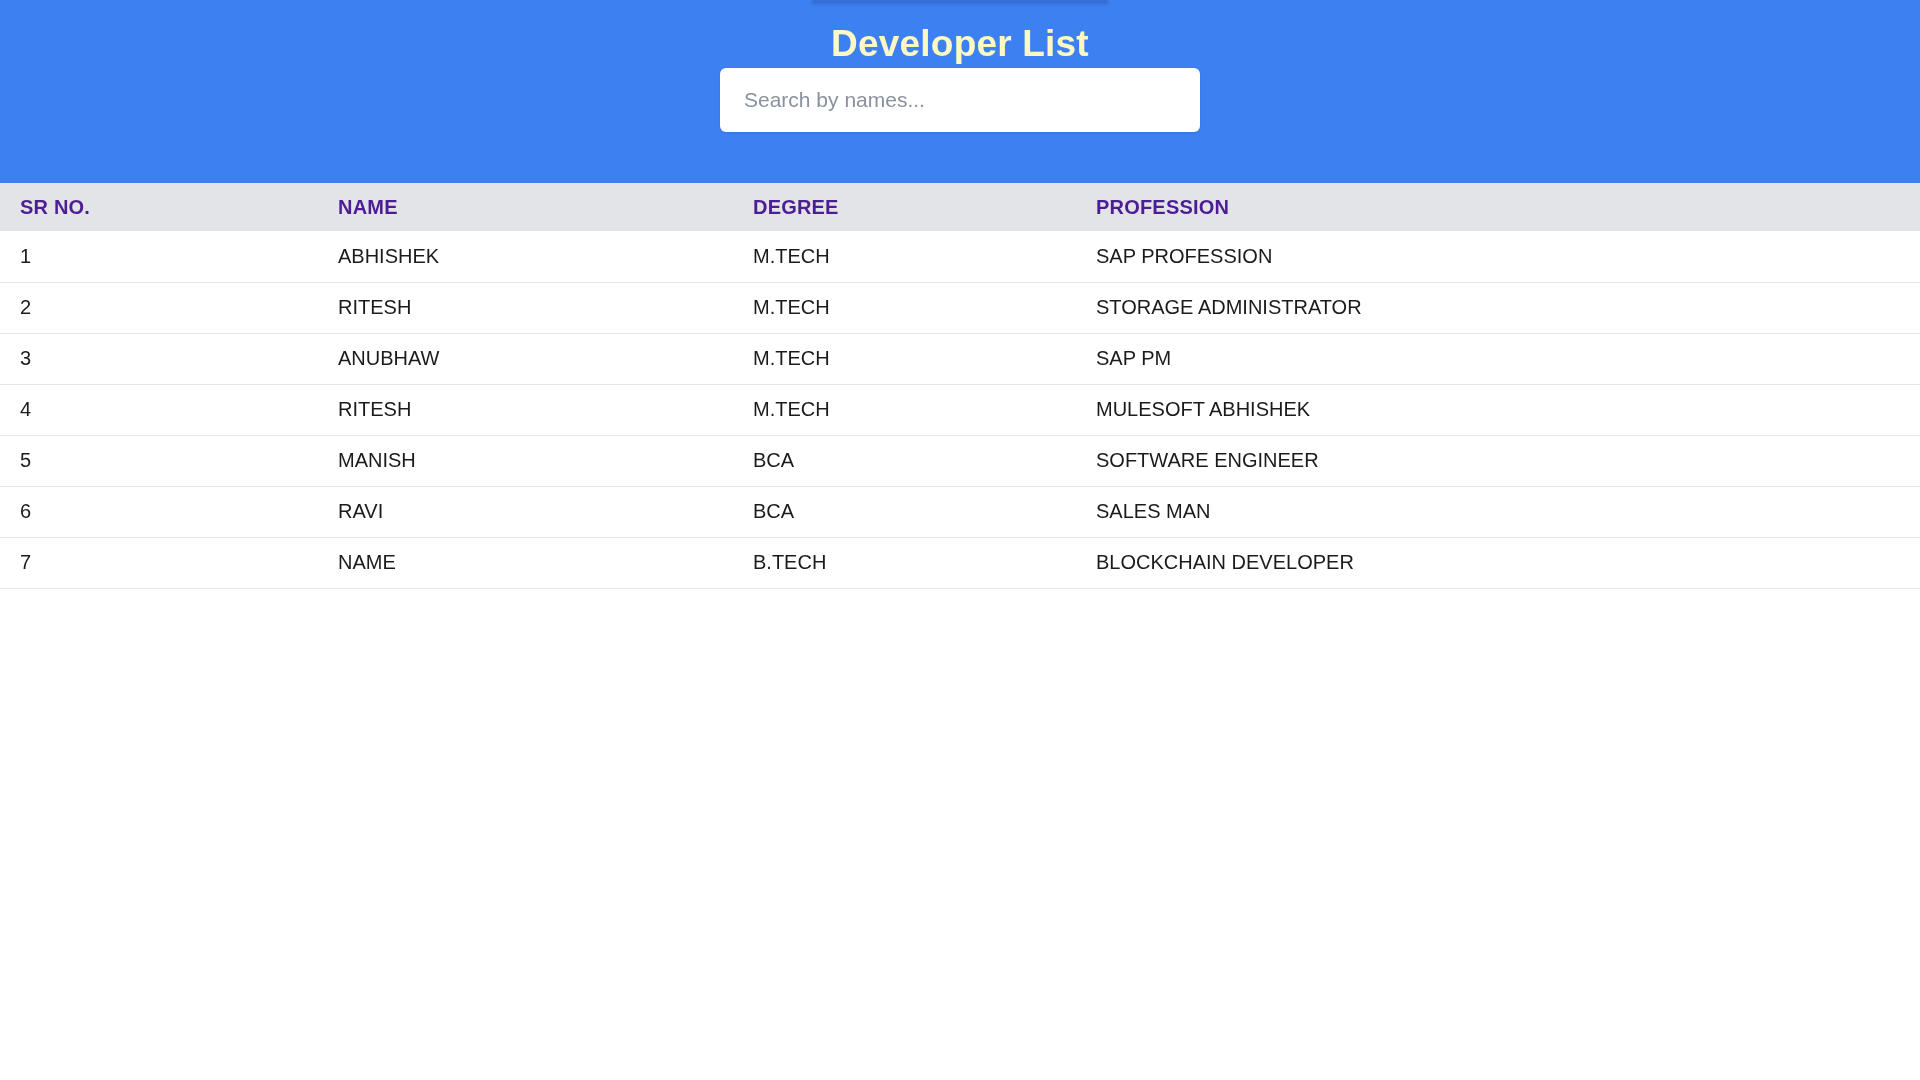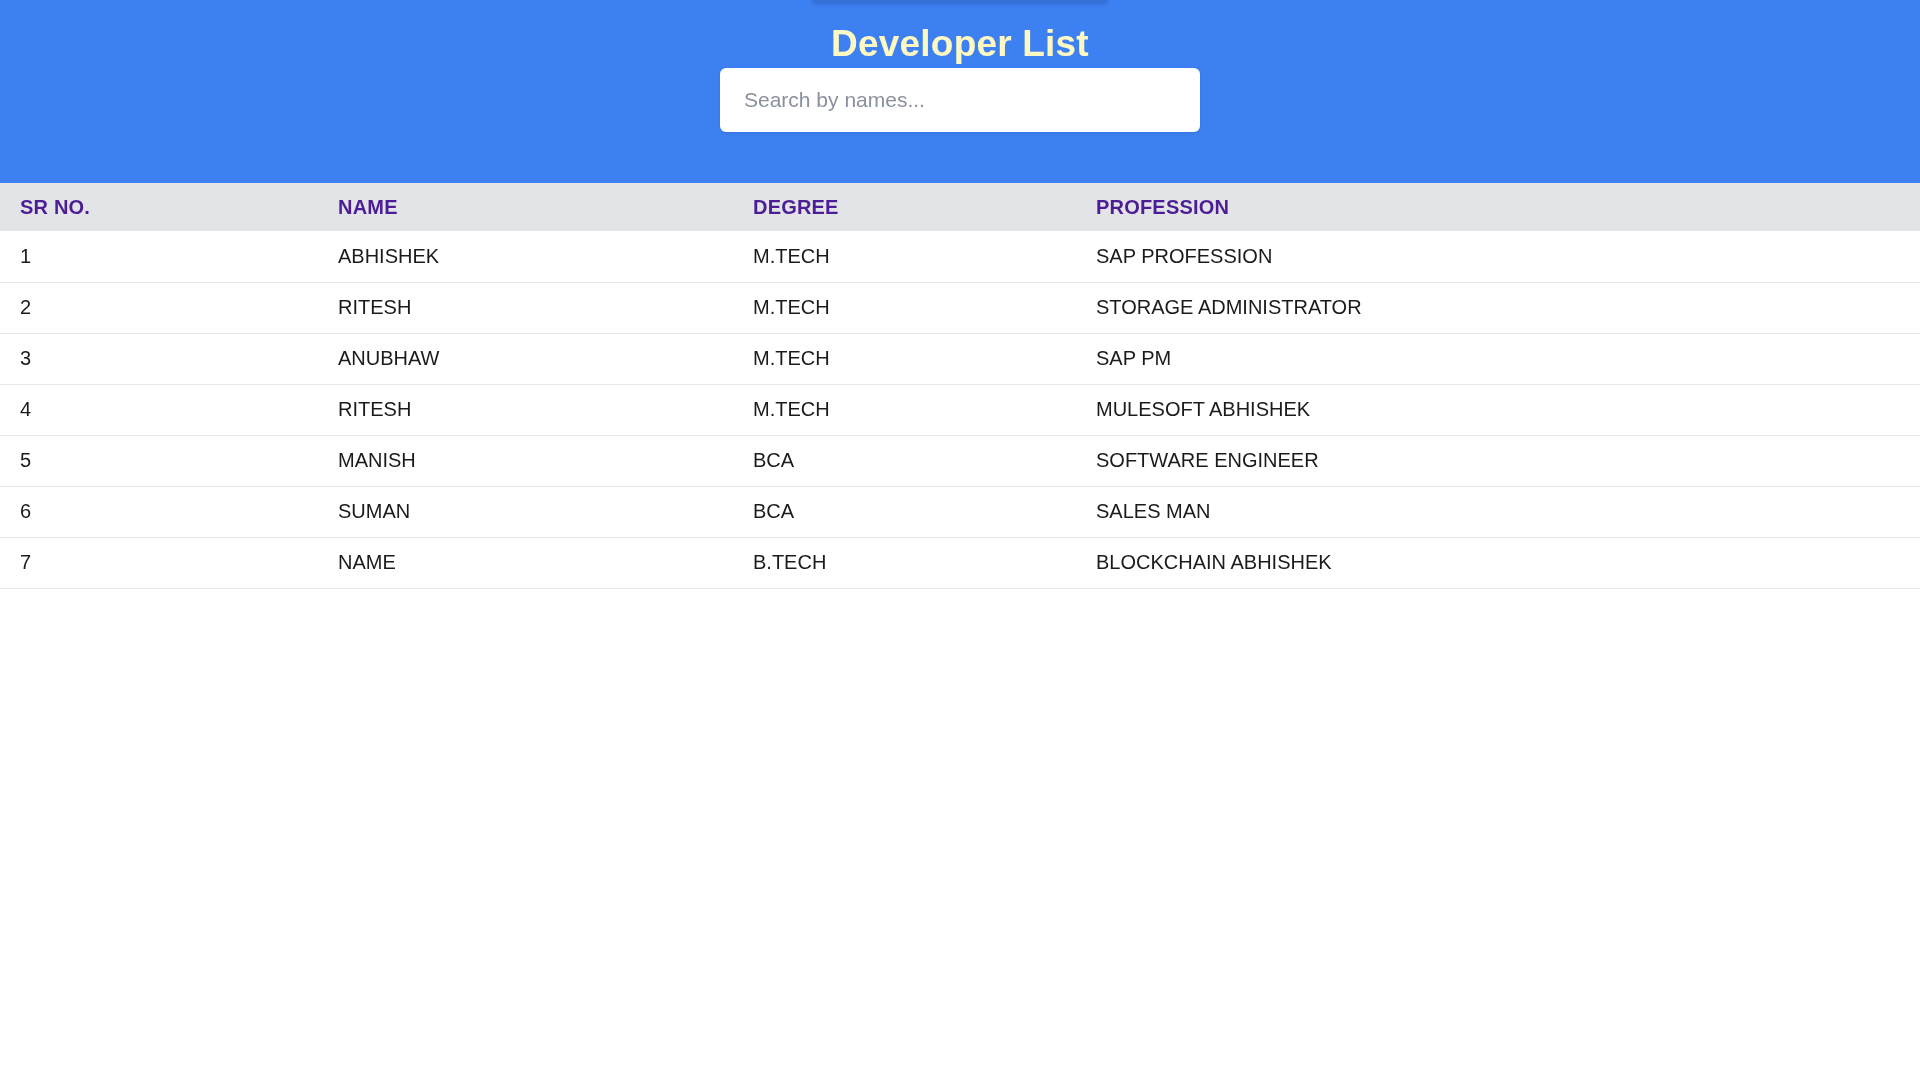--- a/index.html
+++ b/index.html
@@ -133,24 +133,24 @@
       <td>MULESOFT ABHISHEK</td>
     </tr>
     <tr>
       <td>5</td>
       <td>MANISH</td>
       <td>BCA</td>
       <td>SOFTWARE ENGINEER</td>
     </tr>
     <tr>
       <td>6</td>
-      <td>SUMAN</td>
+      <td>RAVI</td>
       <td>BCA</td>
       <td>SALES MAN</td>
     </tr>
     <tr>
       <td>7</td>
       <td>NAME</td>
       <td>B.TECH</td>
-      <td>BLOCKCHAIN ABHISHEK</td>
+      <td>BLOCKCHAIN DEVELOPER</td>
     </tr>
   </tbody>
 </table>
 
 </body></html>

